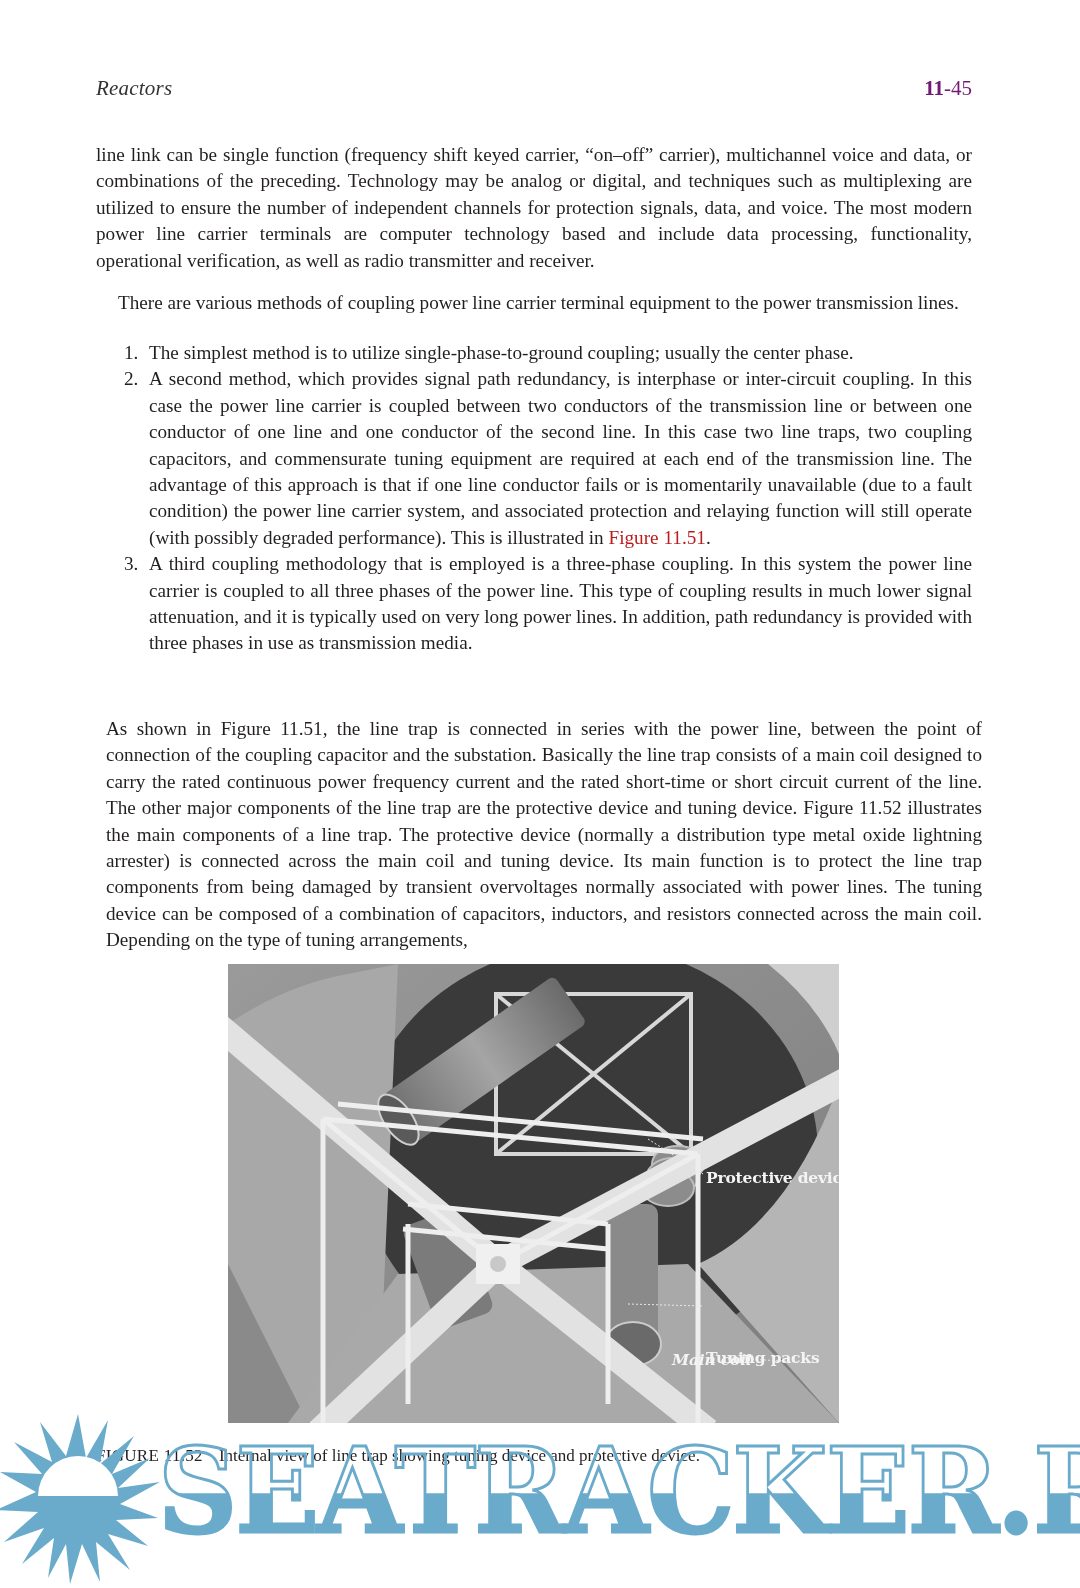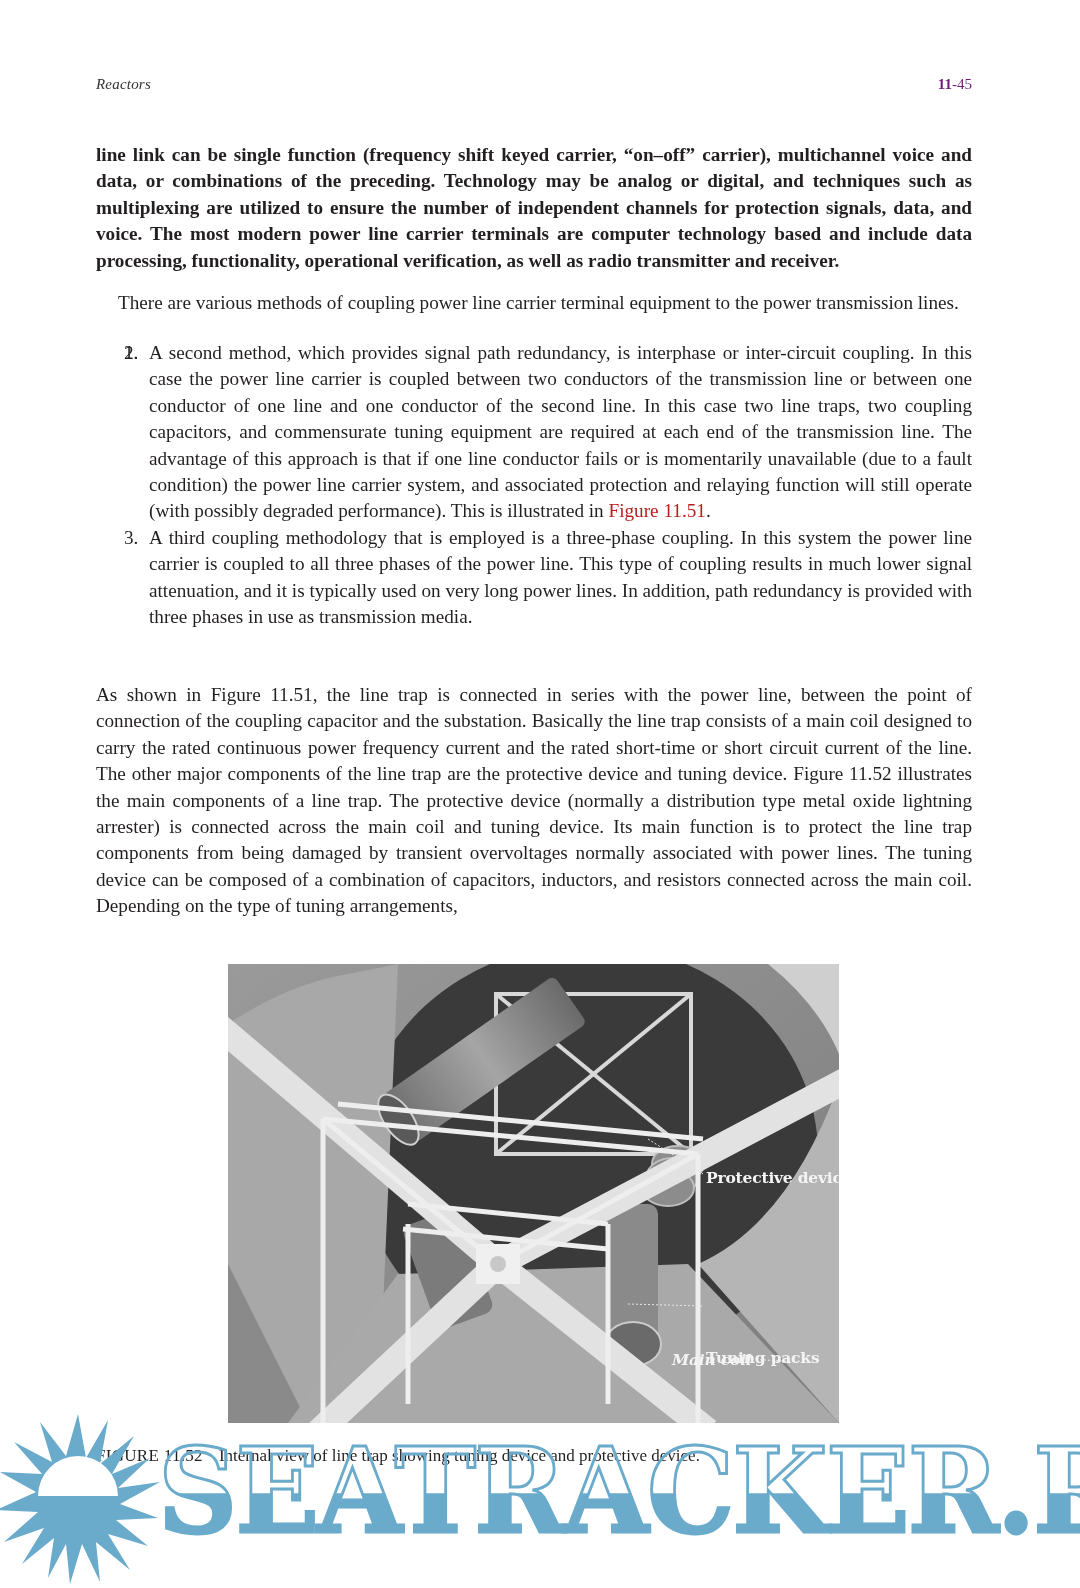--- a/index.html
+++ b/index.html
@@ -1,30 +1,30 @@
 <!DOCTYPE html>
 <html><head>
 <meta charset="utf-8">
 <style>
   * { box-sizing: border-box; margin: 0; padding: 0; }
   html, body { width: 1080px; height: 1588px; background: #ffffff; overflow: hidden; }
   body { position: relative; font-family: "Liberation Serif", "DejaVu Serif", serif; color: #231f20; }
 
-  .running-head { position: absolute; top: 76px; left: 96px; width: 876px; height: 26px; font-size: 15px; }
+  .running-head { position: absolute; top: 76px; left: 96px; width: 876px; height: 26px; font-size: 21px; }
   .running-head .section { position: absolute; left: 0; top: 0; font-style: italic; color: #333; letter-spacing: 0.2px; }
   .running-head .pageno { position: absolute; right: 0; top: 0; color: #701a75; }
   .running-head .pageno b { font-weight: bold; }
 
   .body-text { position: absolute; left: 96px; width: 876px; font-size: 19.2px; line-height: 26.4px; text-align: justify; }
-  .p1 { top: 142px; font-weight: bold; }
+  .p1 { top: 142px; }
   .p2 { top: 290px; text-indent: 22px; }
   .list { position: absolute; left: 96px; top: 340px; width: 876px; font-size: 19.2px; line-height: 26.4px; list-style: none; }
   .list li { position: relative; padding-left: 53px; text-align: justify; }
   .list li .num { position: absolute; left: 28px; top: 0; }
-  .p3 { top: 682px; }
+  .p3 { top: 716px; margin-left: 10px; }
 
   .link { color: #b91c1c; }
 
   .figure { position: absolute; left: 228px; top: 964px; width: 611px; height: 459px; overflow: hidden; background: #8d8d8d; }
   .figure svg { display: block; }
   .fig-label { position: absolute; font-family: "DejaVu Serif", "Liberation Serif", serif; font-size: 15.5px; color: #f4f4f4; font-weight: bold; letter-spacing: -0.2px; white-space: nowrap; }
   .lbl-protective { left: 478px; top: 204px; }
   .lbl-tuning { left: 478px; top: 350px; margin-top: 34px; }
   .lbl-main { left: 444px; top: 386px; font-style: italic; }
 
@@ -43,20 +43,21 @@
   <span class="section">Reactors</span>
   <span class="pageno"><b>11</b><span>-45</span></span>
 </header>
 
 <p class="body-text p1">line link can be single function (frequency shift keyed carrier, “on–off” carrier), multichannel voice and data, or combinations of the preceding. Technology may be analog or digital, and techniques such as multiplexing are utilized to ensure the number of independent channels for protection signals, data, and voice. The most modern power line carrier terminals are computer technology based and include data processing, functionality, operational verification, as well as radio transmitter and receiver.</p>
 <p class="body-text p2">There are various methods of coupling power line carrier terminal equipment to the power transmission lines.</p>
 
 <ol class="list">
   <li>
     <span class="num">1.</span>
+    <span>The simplest method is to utilize single-phase-to-ground coupling; usually the center phase.</span>
   </li>
   <li>
     <span class="num">2.</span>
     <span>A second method, which provides signal path redundancy, is interphase or inter-circuit coupling. In this case the power line carrier is coupled between two conductors of the transmission line or between one conductor of one line and one conductor of the second line. In this case two line traps, two coupling capacitors, and commensurate tuning equipment are required at each end of the transmission line. The advantage of this approach is that if one line conductor fails or is momentarily unavailable (due to a fault condition) the power line carrier system, and associated protection and relaying function will still operate (with possibly degraded performance). This is illustrated in </span><a class="link">Figure 11.51</a><span>.</span>
   </li>
   <li>
     <span class="num">3.</span>
     <span>A third coupling methodology that is employed is a three-phase coupling. In this system the power line carrier is coupled to all three phases of the power line. This type of coupling results in much lower signal attenuation, and it is typically used on very long power lines. In addition, path redundancy is provided with three phases in use as transmission media.</span>
   </li>
 </ol>

